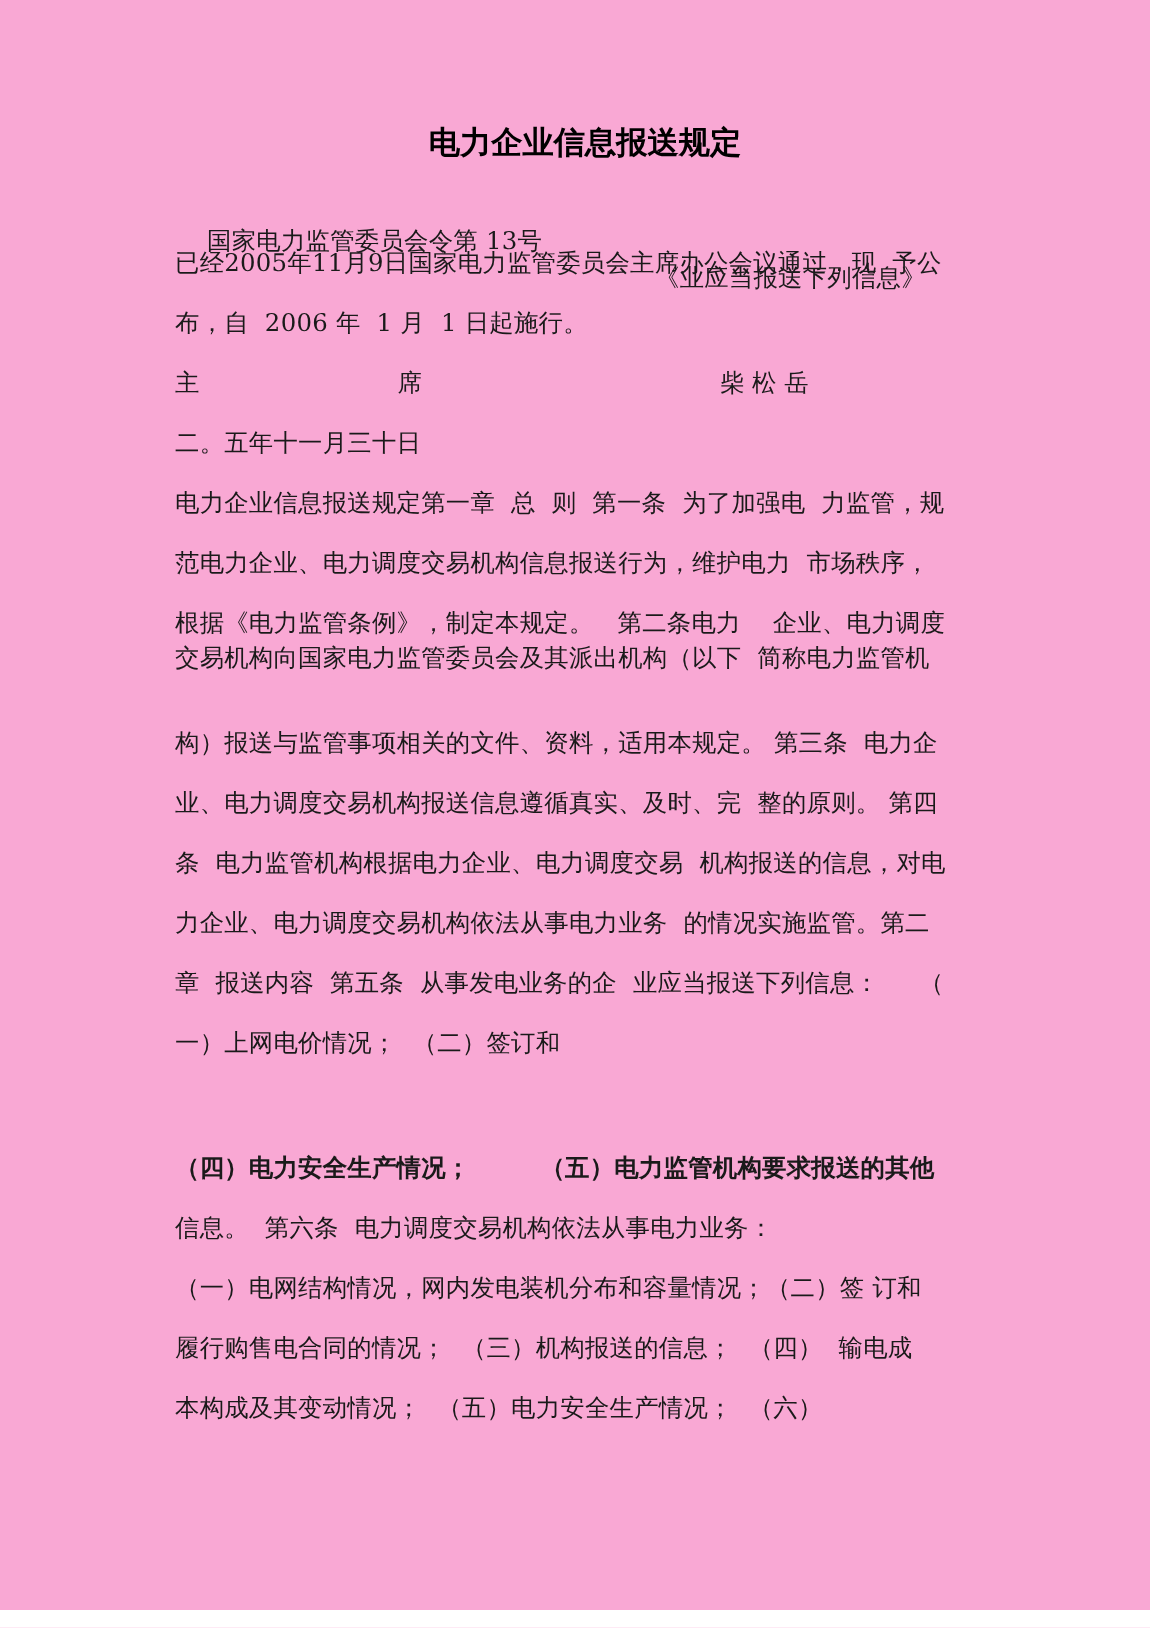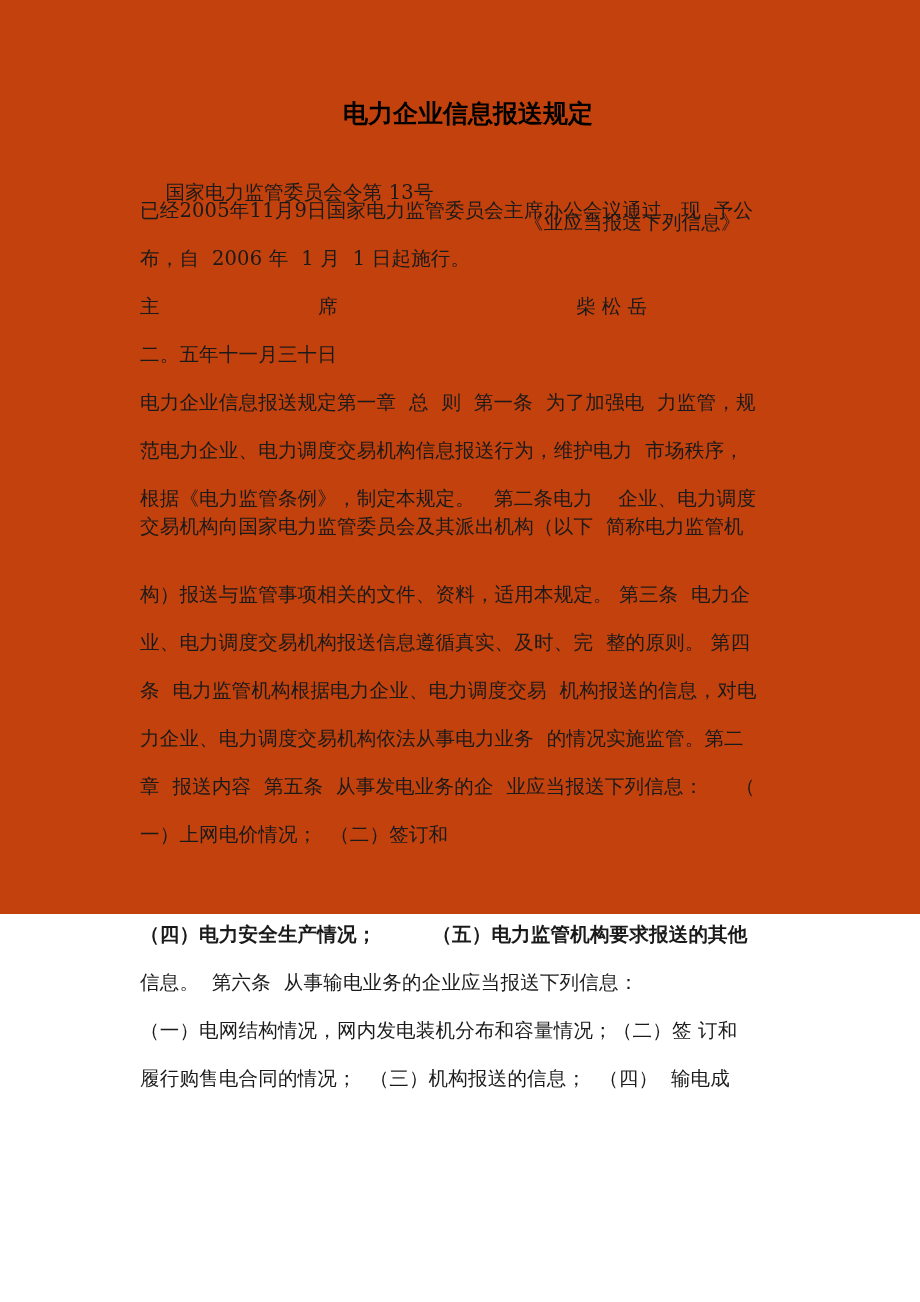--- a/index.html
+++ b/index.html
@@ -1,19 +1,19 @@
 <!DOCTYPE html>
 <html><head>
   <meta charset="utf-8">
   <style>
     html, body { margin: 0; padding: 0; background: #ffffff; }
     body { width: 920px; height: 1302px; position: relative; overflow: hidden; }
     .page {
-      position: absolute; left: 0; top: 0; width: 920px; height: 914px;
-      background: #c2410c; color: #1a1a1a;
+      position: absolute; left: 0; top: 0; width: 920px; height: 1288px;
+      background: #f9a8d4; color: #1a1a1a;
       font-family: "DejaVu Serif", "Liberation Serif", serif;
     }
     .title {
       position: absolute; left: 0; top: 96px; width: 936px; text-align: center;
       font-family: "DejaVu Sans", "Liberation Sans", sans-serif;
       font-weight: bold; font-size: 25px; line-height: 36px; color: #000;
     }
     .line {
       position: absolute; left: 140px; width: 660px;
       font-size: 19.5px; line-height: 30px; white-space: pre; letter-spacing: 0.2px;
@@ -43,16 +43,17 @@
   <div class="line" style="top:436px;">范电力企业、电力调度交易机构信息报送行为，维护电力  市场秩序，</div>
   <div class="line" style="top:484px;">根据《电力监管条例》，制定本规定。   第二条电力    企业、电力调度</div>
   <div class="line" style="top:512px;">交易机构向国家电力监管委员会及其派出机构（以下  简称电力监管机</div>
   <div class="line" style="top:580px;">构）报送与监管事项相关的文件、资料，适用本规定。 第三条  电力企</div>
   <div class="line" style="top:628px;">业、电力调度交易机构报送信息遵循真实、及时、完  整的原则。 第四</div>
   <div class="line" style="top:676px;">条  电力监管机构根据电力企业、电力调度交易  机构报送的信息，对电</div>
   <div class="line" style="top:724px;">力企业、电力调度交易机构依法从事电力业务  的情况实施监管。第二</div>
   <div class="line" style="top:772px;">章  报送内容  第五条  从事发电业务的企  业应当报送下列信息：     （</div>
   <div class="line" style="top:820px;">一）上网电价情况；  （二）签订和</div>
   <div class="line" style="top:920px;font-weight:bold;">（四）电力安全生产情况；        （五）电力监管机构要求报送的其他</div>
-  <div class="line" style="top:968px;">信息。  第六条  从事输电业务的企业应当报送下列信息：</div>
+  <div class="line" style="top:968px;">信息。  第六条  电力调度交易机构依法从事电力业务：</div>
   <div class="line" style="top:1016px;">（一）电网结构情况，网内发电装机分布和容量情况；（二）签 订和</div>
   <div class="line" style="top:1064px;">履行购售电合同的情况；  （三）机构报送的信息；  （四）  输电成</div>
+  <div class="line" style="top:1112px;">本构成及其变动情况；  （五）电力安全生产情况；  （六）</div>
 </div>
 
 </body></html>

